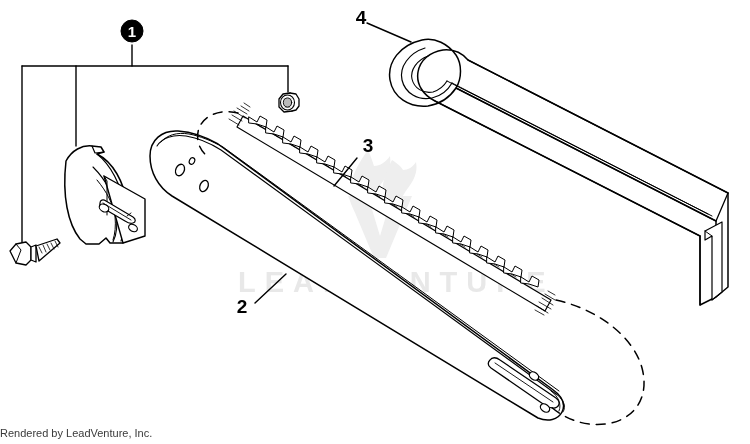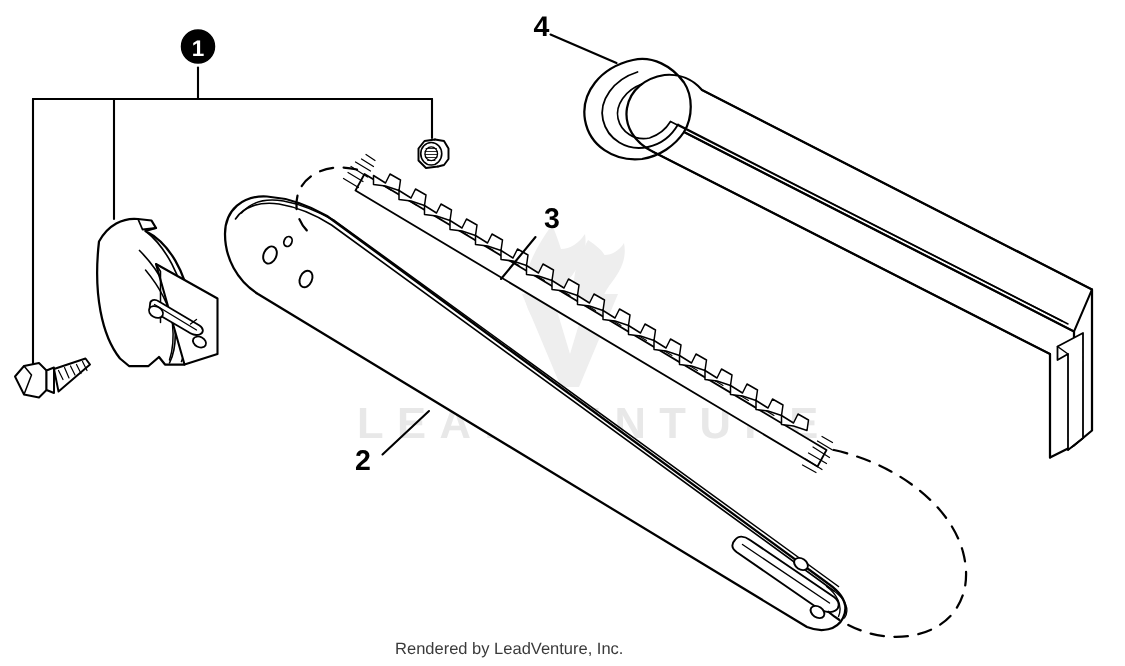--- a/index.html
+++ b/index.html
@@ -11,21 +11,21 @@
   #stage{position:absolute;left:0;top:0;width:750px;height:444px;}
   svg{display:block;}
   .ln{fill:none;stroke:#000;stroke-linecap:round;stroke-linejoin:round;}
   .fillw{fill:#ffffff;stroke:#000;stroke-linejoin:round;stroke-linecap:round;}
   .callnum{font-family:"Liberation Sans", sans-serif;font-weight:bold;fill:#000;}
   .callnum-inv{font-family:"Liberation Sans", sans-serif;font-weight:bold;fill:#ffffff;}
   .wm-text{font-family:"Liberation Sans", sans-serif;font-weight:bold;
            fill:#e8e8e8;letter-spacing:9px;}
   .wm-mark{fill:#eeeeee;}
   .footer{
-    position:absolute;left:0;bottom:5px;width:679px;text-align:center;
+    position:absolute;left:0;bottom:5px;width:679px;text-align:left;
     font-family:"Liberation Sans", sans-serif;font-size:11px;color:#3a3a3a;
   }
 </style>
 </head>
 <body>
 
 <div id="stage">
 <svg width="750" height="444" viewBox="0 0 750 444">
 
   <g>

